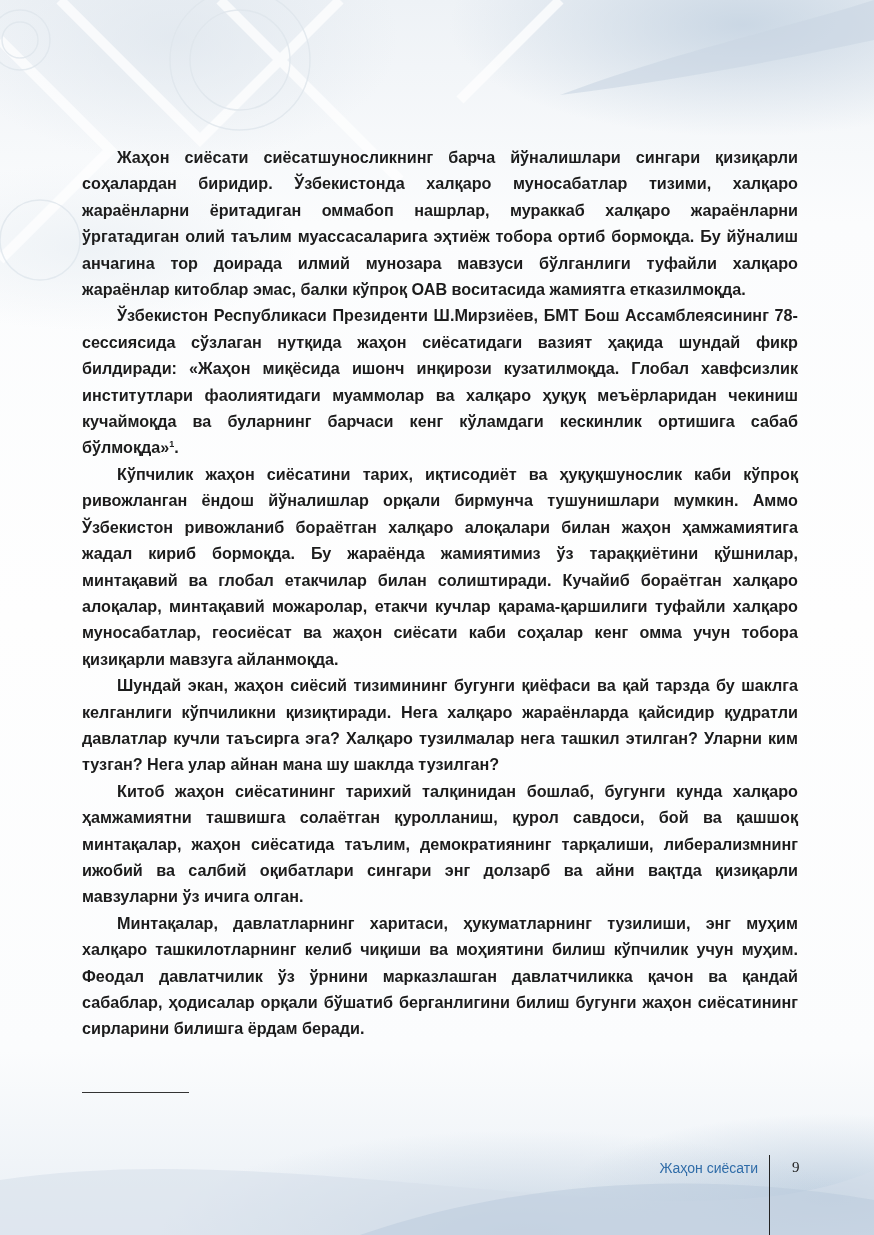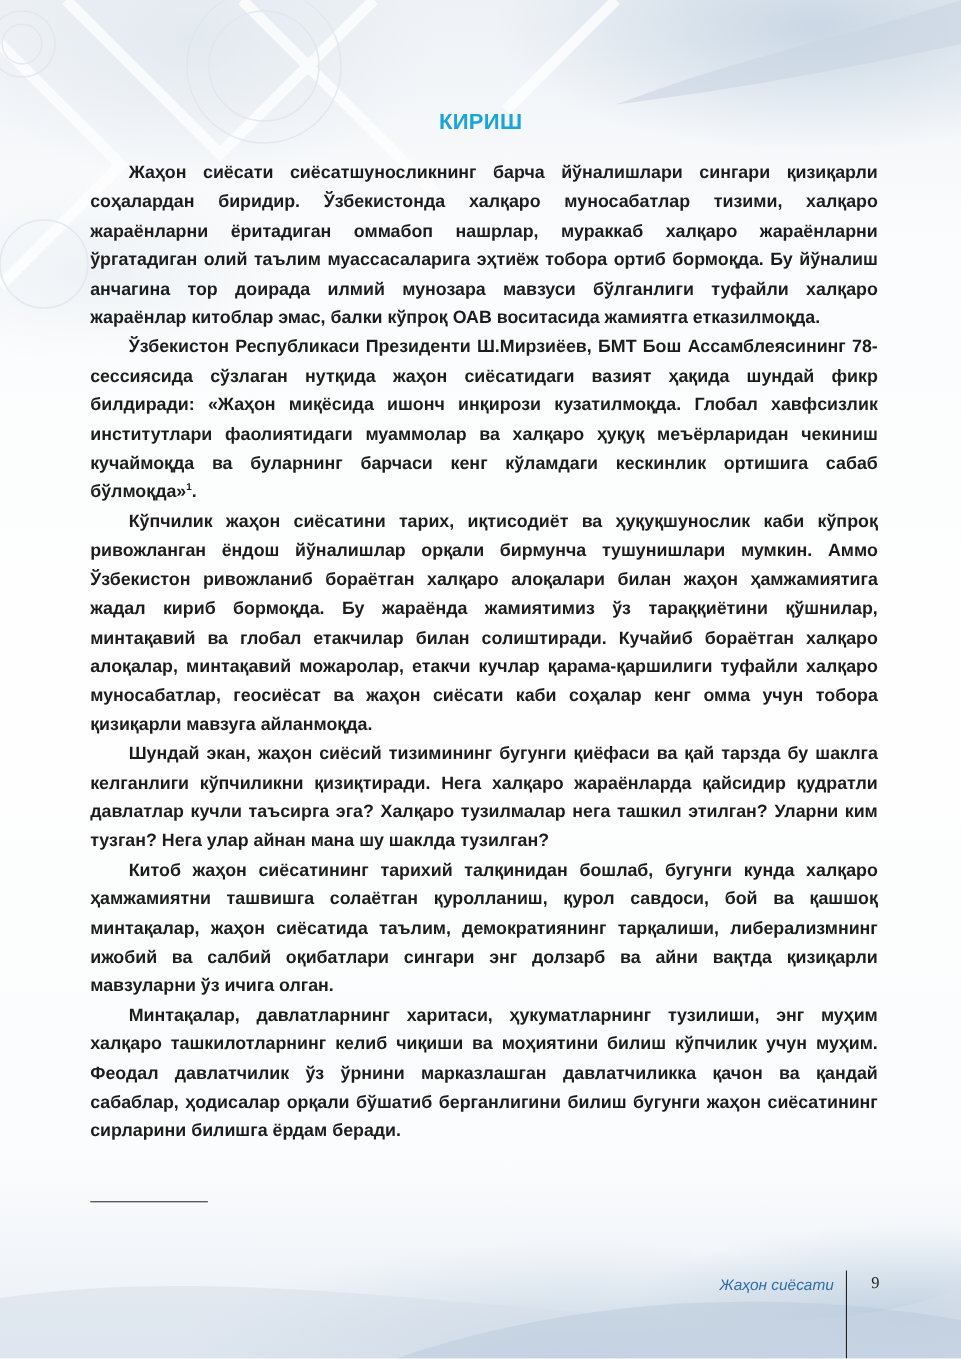--- a/index.html
+++ b/index.html
@@ -38,21 +38,21 @@
       border-top: 1.3px solid #333;
     }
     .footnote {
       position: absolute; top: 1100px; left: 82px; width: 716px;
       font-size: 12.6px; line-height: 19px; color: #222; text-align: justify;
     }
     .footnote p { margin: 0; text-indent: 35px; }
     .footnote sup { font-size: 8px; line-height: 0; }
     .running-title {
       position: absolute; top: 1160px; left: 560px; width: 198px; text-align: right;
-      font-style: italic; color: #2f6ca8; font-size: 14px;
+      color: #2f6ca8; font-size: 14px;
     }
     .footer-rule {
       position: absolute; top: 1155px; left: 769px; width: 0; height: 80px;
       border-left: 1.5px solid #222;
     }
     .page-number {
       position: absolute; top: 1159px; left: 792px;
       font-family: "Liberation Serif", serif; font-size: 15px; color: #222;
     }
   </style>
@@ -74,21 +74,20 @@
       <circle cx="240" cy="60" r="50"></circle>
       <circle cx="40" cy="240" r="40"></circle>
     </g>
     <path d="M560 95 C 680 50, 780 30, 874 0 L874 40 C 780 60, 680 80, 560 95 Z" fill="#c9d6e3" opacity="0.6"></path>
     <path d="M0 1180 C 200 1150, 420 1190, 640 1200 C 760 1205, 830 1190, 874 1170 L874 1235 L0 1235 Z" fill="#d5dfe9" opacity="0.55"></path>
     <path d="M360 1235 C 520 1180, 700 1170, 874 1200 L874 1235 Z" fill="#b9cadb" opacity="0.5"></path>
   </svg>
 </div>
 
 <div class="page">
-  <div class="heading">КИРИШ</div>
 
   <div class="body-text">
     <p>Жаҳон сиёсати сиёсатшуносликнинг барча йўналишлари сингари қизиқарли соҳалардан биридир. Ўзбекистонда халқаро муносабатлар тизими, халқаро жараёнларни ёритадиган оммабоп нашрлар, мураккаб халқаро жараёнларни ўргатадиган олий таълим муассасаларига эҳтиёж тобора ортиб бормоқда. Бу йўналиш анчагина тор доирада илмий мунозара мавзуси бўлганлиги туфайли халқаро жараёнлар китоблар эмас, балки кўпроқ ОАВ воситасида жамиятга етказилмоқда.</p>
     <p><span>Ўзбекистон Республикаси Президенти Ш.Мирзиёев, БМТ Бош Ассамблеясининг 78-сессиясида сўзлаган нутқида жаҳон сиёсатидаги вазият ҳақида шундай фикр билдиради: «Жаҳон миқёсида ишонч инқирози кузатилмоқда. Глобал хавфсизлик институтлари фаолиятидаги муаммолар ва халқаро ҳуқуқ меъёрларидан чекиниш кучаймоқда ва буларнинг барчаси кенг кўламдаги кескинлик ортишига сабаб бўлмоқда»</span><sup>1</sup><span>.</span></p>
     <p>Кўпчилик жаҳон сиёсатини тарих, иқтисодиёт ва ҳуқуқшунослик каби кўпроқ ривожланган ёндош йўналишлар орқали бирмунча тушунишлари мумкин. Аммо Ўзбекистон ривожланиб бораётган халқаро алоқалари билан жаҳон ҳамжамиятига жадал кириб бормоқда. Бу жараёнда жамиятимиз ўз тараққиётини қўшнилар, минтақавий ва глобал етакчилар билан солиштиради. Кучайиб бораётган халқаро алоқалар, минтақавий можаролар, етакчи кучлар қарама-қаршилиги туфайли халқаро муносабатлар, геосиёсат ва жаҳон сиёсати каби соҳалар кенг омма учун тобора қизиқарли мавзуга айланмоқда.</p>
     <p>Шундай экан, жаҳон сиёсий тизимининг бугунги қиёфаси ва қай тарзда бу шаклга келганлиги кўпчиликни қизиқтиради. Нега халқаро жараёнларда қайсидир қудратли давлатлар кучли таъсирга эга? Халқаро тузилмалар нега ташкил этилган? Уларни ким тузган? Нега улар айнан мана шу шаклда тузилган?</p>
     <p>Китоб жаҳон сиёсатининг тарихий талқинидан бошлаб, бугунги кунда халқаро ҳамжамиятни ташвишга солаётган қуролланиш, қурол савдоси, бой ва қашшоқ минтақалар, жаҳон сиёсатида таълим, демократиянинг тарқалиши, либерализмнинг ижобий ва салбий оқибатлари сингари энг долзарб ва айни вақтда қизиқарли мавзуларни ўз ичига олган.</p>
     <p>Минтақалар, давлатларнинг харитаси, ҳукуматларнинг тузилиши, энг муҳим халқаро ташкилотларнинг келиб чиқиши ва моҳиятини билиш кўпчилик учун муҳим. Феодал давлатчилик ўз ўрнини марказлашган давлатчиликка қачон ва қандай сабаблар, ҳодисалар орқали бўшатиб берганлигини билиш бугунги жаҳон сиёсатининг сирларини билишга ёрдам беради.</p>
   </div>
 

